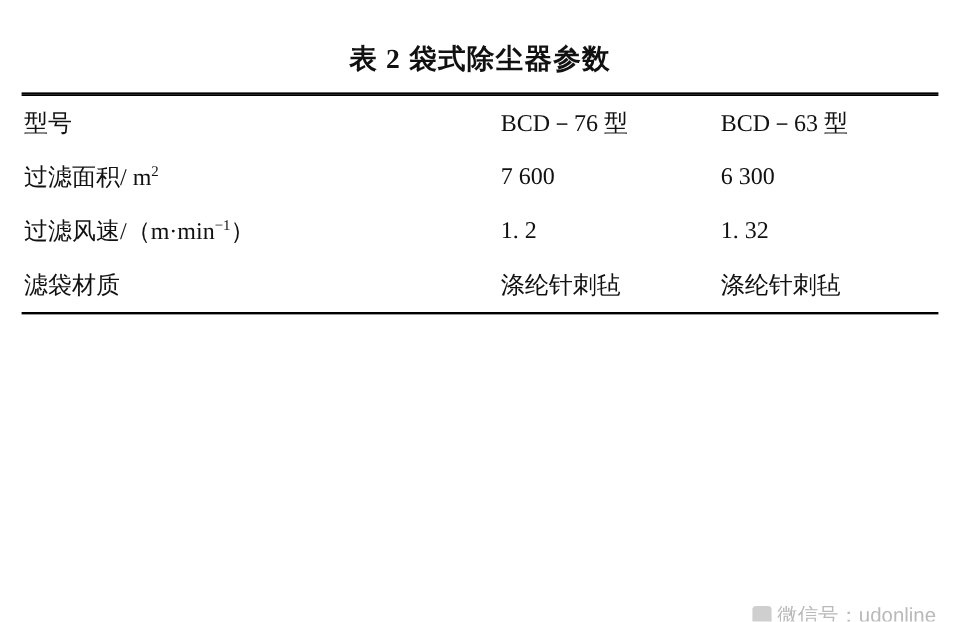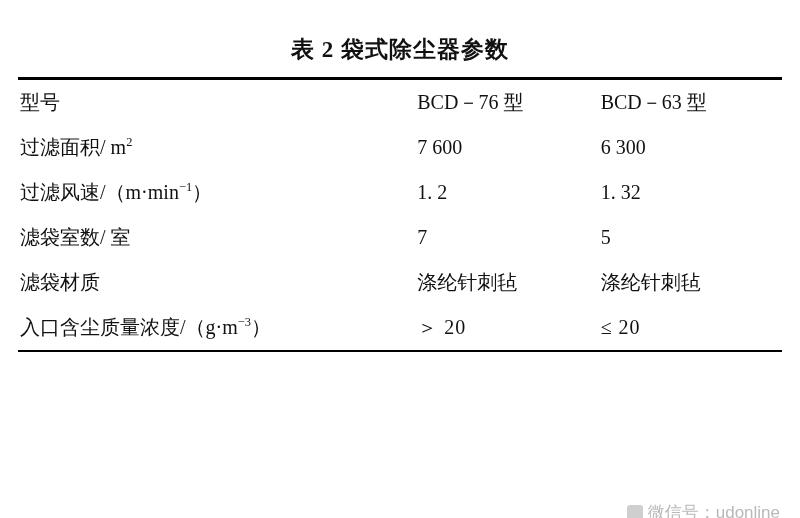--- a/index.html
+++ b/index.html
@@ -140,38 +140,28 @@
         <td class="val">7 600</td>
         <td class="val">6 300</td>
       </tr>
 
       <tr class="body-row">
         <td class="item">过滤风速/（m·min<sup>−1</sup>）</td>
         <td class="val">1. 2</td>
         <td class="val">1. 32</td>
       </tr>
 
-      <tr class="body-row">
-        <td class="item">滤袋室数/ 室</td>
-        <td class="val">7</td>
-        <td class="val">5</td>
-      </tr>
 
       <tr class="body-row">
         <td class="item">滤袋材质</td>
         <td class="val">涤纶针刺毡</td>
         <td class="val">涤纶针刺毡</td>
       </tr>
 
 
-      <tr class="body-row">
-        <td class="item">入口含尘质量浓度/（g·m<sup>−3</sup>）</td>
-        <td class="val gt">＞ 20</td>
-        <td class="val gt">≤ 20</td>
-      </tr>
     </tbody>
   </table>
 
   <div class="rule-bottom"></div>
 
   <div class="watermark">
     <span class="wm-badge"></span>
     <span>微信号：udonline</span>
   </div>
 

